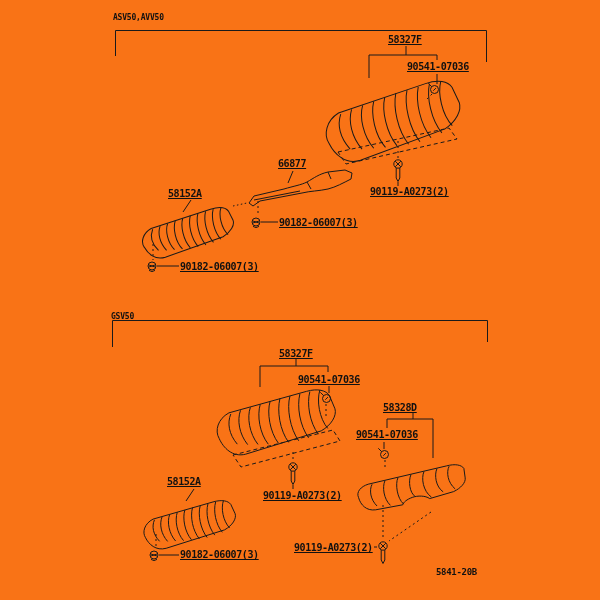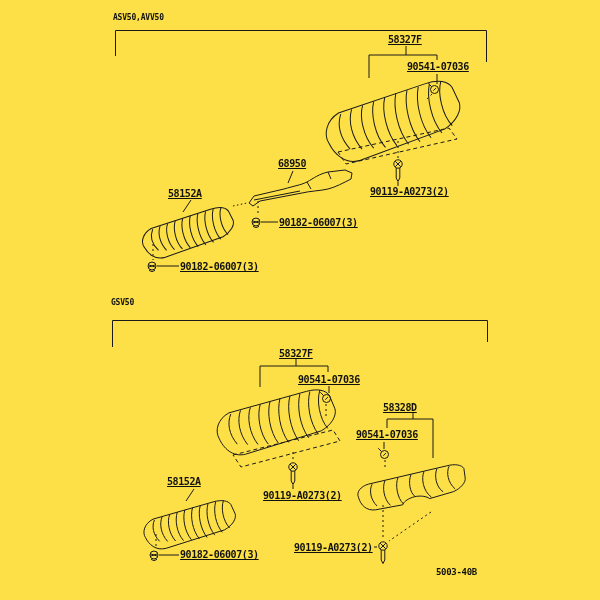--- a/index.html
+++ b/index.html
@@ -1,16 +1,16 @@
 <!DOCTYPE html>
 <html><head>
 <meta charset="utf-8">
 <style>
   html,body{margin:0;padding:0;background:#fff;}
-  .canvas{position:relative;width:600px;height:600px;background:#fde047;overflow:hidden;
+  .canvas{position:relative;width:600px;height:600px;background:#f97316;overflow:hidden;
           font-family:"DejaVu Sans Mono", monospace;}
   .art{position:absolute;left:0;top:0;}
   .lbl{position:absolute;font:bold 10px "DejaVu Sans Mono", monospace;color:#111;
        white-space:nowrap;letter-spacing:-0.4px;text-decoration:underline;}
   .model{position:absolute;font:bold 8px "DejaVu Sans Mono", monospace;color:#111;
        white-space:nowrap;letter-spacing:-0.2px;}
   .figcode{position:absolute;font:bold 9px "DejaVu Sans Mono", monospace;color:#111;
        white-space:nowrap;letter-spacing:-0.3px;}
 </style>
 </head>
@@ -167,32 +167,32 @@
         <path d="M159,555 H179"></path>
       </g>
 
     </g>
   </svg>
 
   <div class="model" style="left:113px;top:13px">ASV50,AVV50</div>
 
   <div class="lbl" style="left:388px;top:34px">58327F</div>
   <div class="lbl" style="left:407px;top:61px">90541-07036</div>
-  <div class="lbl" style="left:278px;top:158px">68950</div>
+  <div class="lbl" style="left:278px;top:158px">66877</div>
   <div class="lbl" style="left:370px;top:186px">90119-A0273(2)</div>
   <div class="lbl" style="left:168px;top:188px">58152A</div>
   <div class="lbl" style="left:279px;top:217px">90182-06007(3)</div>
   <div class="lbl" style="left:180px;top:261px">90182-06007(3)</div>
 
-  <div class="model" style="left:111px;top:298px">GSV50</div>
+  <div class="model" style="left:111px;top:312px">GSV50</div>
 
   <div class="lbl" style="left:279px;top:348px">58327F</div>
   <div class="lbl" style="left:298px;top:374px">90541-07036</div>
   <div class="lbl" style="left:383px;top:402px">58328D</div>
   <div class="lbl" style="left:356px;top:429px">90541-07036</div>
   <div class="lbl" style="left:167px;top:476px">58152A</div>
   <div class="lbl" style="left:263px;top:490px">90119-A0273(2)</div>
   <div class="lbl" style="left:180px;top:549px">90182-06007(3)</div>
   <div class="lbl" style="left:294px;top:542px">90119-A0273(2)</div>
 
-  <div class="figcode" style="left:436px;top:567px">5003-40B</div>
+  <div class="figcode" style="left:436px;top:567px">5841-20B</div>
 
 </div>
 
 </body></html>

